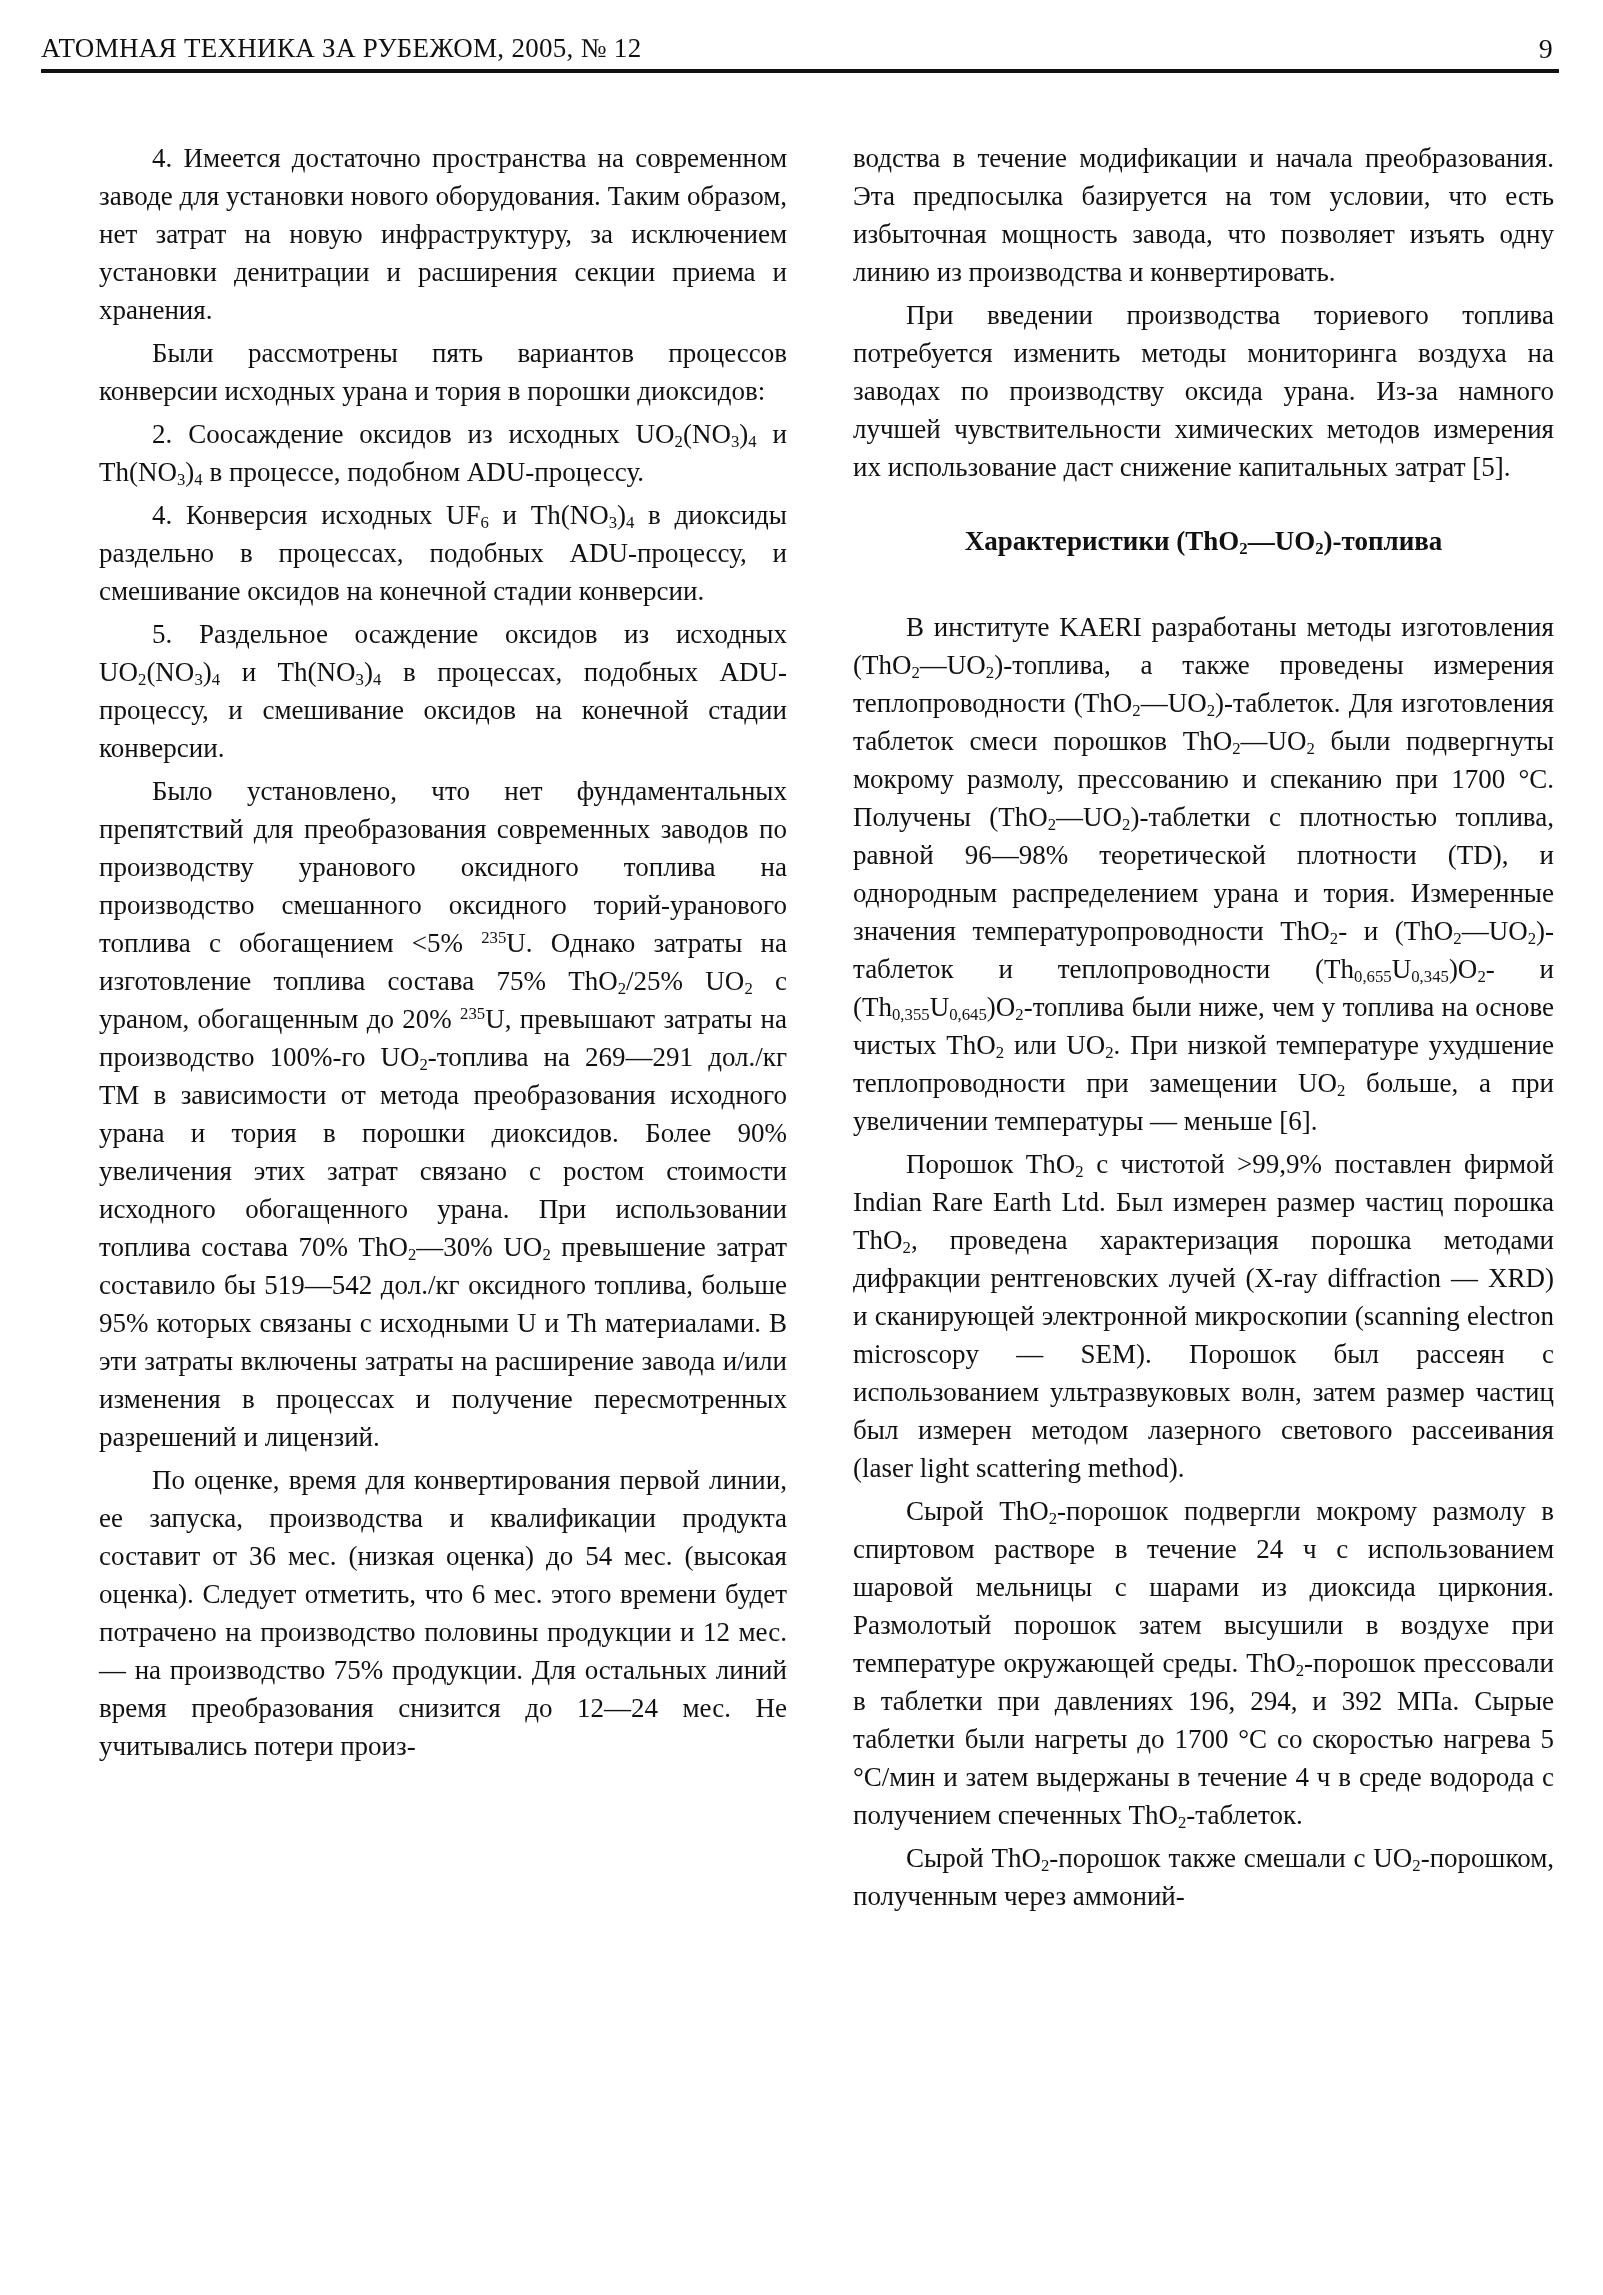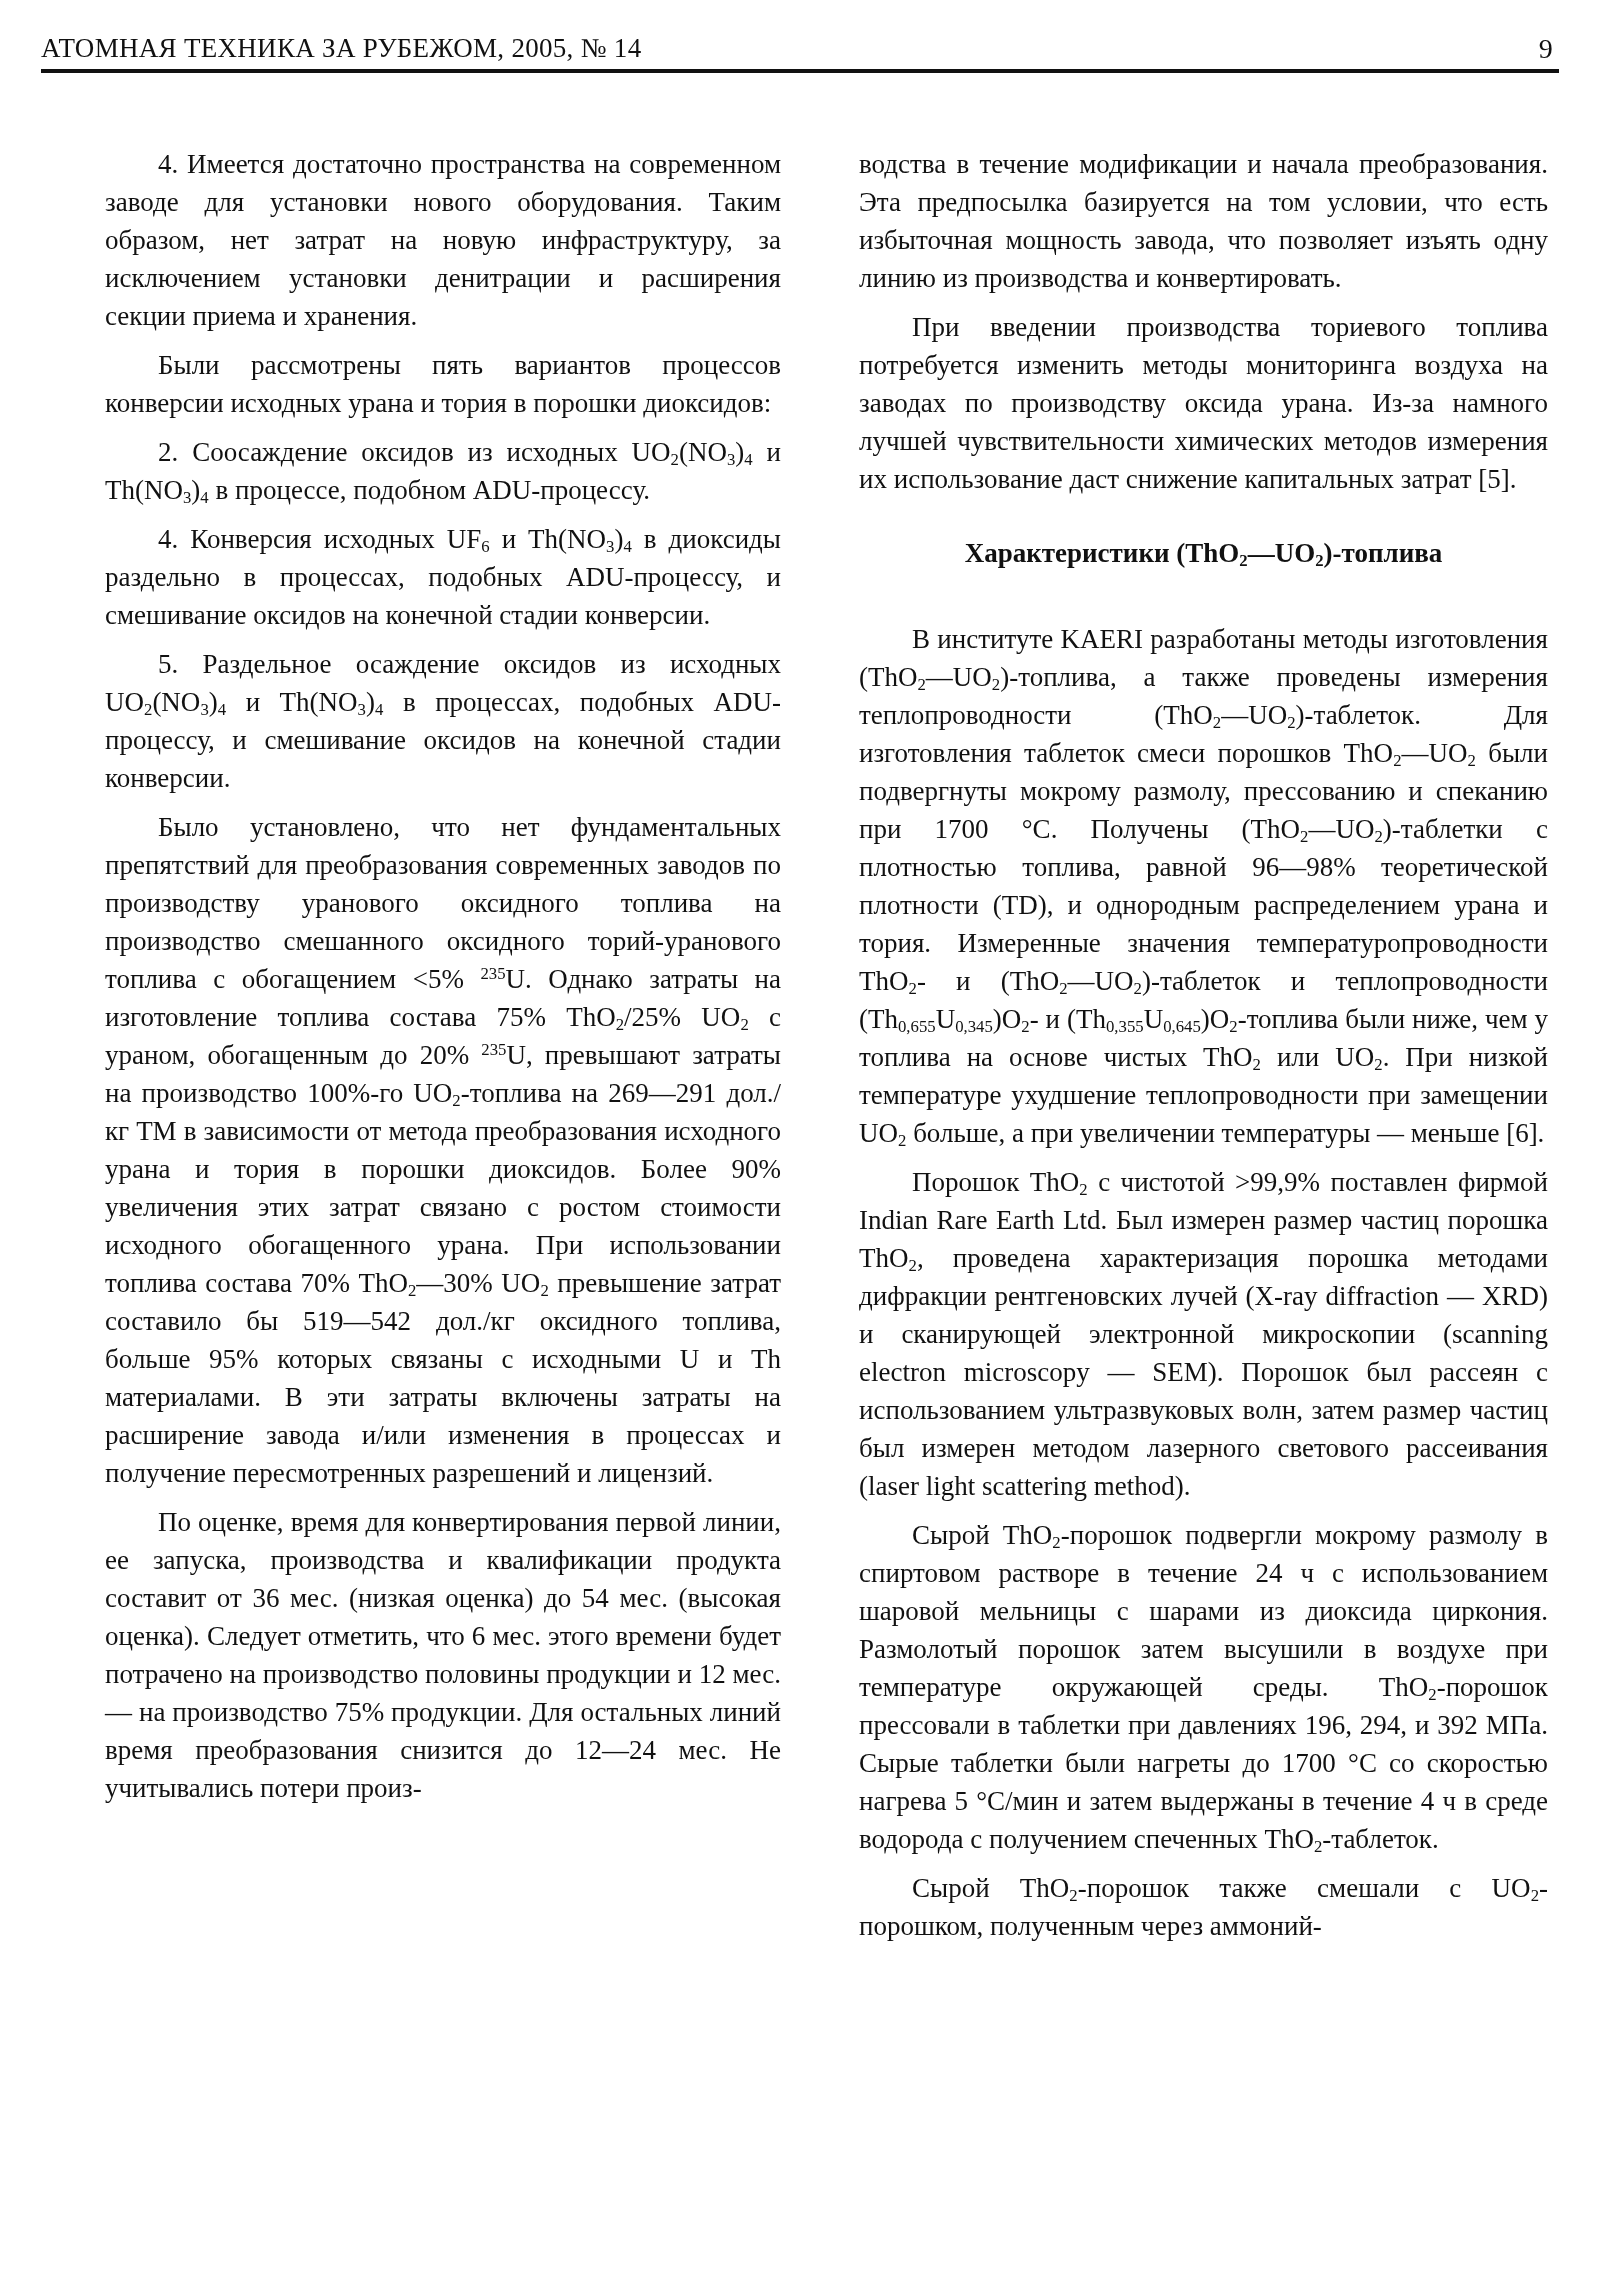--- a/index.html
+++ b/index.html
@@ -23,34 +23,34 @@
     position: absolute; left: 41px; top: 69px; width: 1518px; height: 4px;
     background: #111111;
   }
   .column {
     position: absolute; top: 134px;
     font-size: 27px; line-height: 38px;
     text-align: justify; hyphens: manual;
   }
   .col-left  { left: 94px;  width: 698px; }
   .col-right { left: 848px; width: 711px; }
-  .para { margin: 11px; text-indent: 53px; }
+  .para { margin: 5px; text-indent: 53px; }
   .para.no-indent { text-indent: 0; font-family: Liberation Serif, serif; }
   .section-heading {
     font-weight: bold; text-align: center; text-indent: 0;
     margin: 36px 0 48px 0;
   }
   sub { font-size: 62%; vertical-align: -0.25em; line-height: 0; }
   sup { font-size: 62%; vertical-align: 0.55em; line-height: 0; }
 </style>
 </head>
 <body>
 
 <div class="header">
-  <span class="header-title">АТОМНАЯ ТЕХНИКА ЗА РУБЕЖОМ, 2005, № 14</span>
+  <span class="header-title">АТОМНАЯ ТЕХНИКА ЗА РУБЕЖОМ, 2005, № 12</span>
   <span class="header-page">9</span>
 </div>
 <div class="header-rule"></div>
 
 <div class="column col-left">
     <p class="para">4. Имеется достаточно пространства на современном заводе для установки нового оборудования. Таким образом, нет затрат на новую инфраструктуру, за исключением установки денитрации и расширения секции приема и хранения.</p>
     <p class="para">Были рассмотрены пять вариантов процессов конверсии исходных урана и тория в порошки диоксидов:</p>
     <p class="para">2. Соосаждение оксидов из исходных UO<sub>2</sub>(NO<sub>3</sub>)<sub>4</sub> и Th(NO<sub>3</sub>)<sub>4</sub> в процессе, подобном ADU-процессу.</p>
     <p class="para">4. Конверсия исходных UF<sub>6</sub> и Th(NO<sub>3</sub>)<sub>4</sub> в диоксиды раздельно в процессах, подобных ADU-процессу, и смешивание оксидов на конечной стадии конверсии.</p>
     <p class="para">5. Раздельное осаждение оксидов из исходных UO<sub>2</sub>(NO<sub>3</sub>)<sub>4</sub> и Th(NO<sub>3</sub>)<sub>4</sub> в процессах, подобных ADU-процессу, и смешивание оксидов на конечной стадии конверсии.</p>

